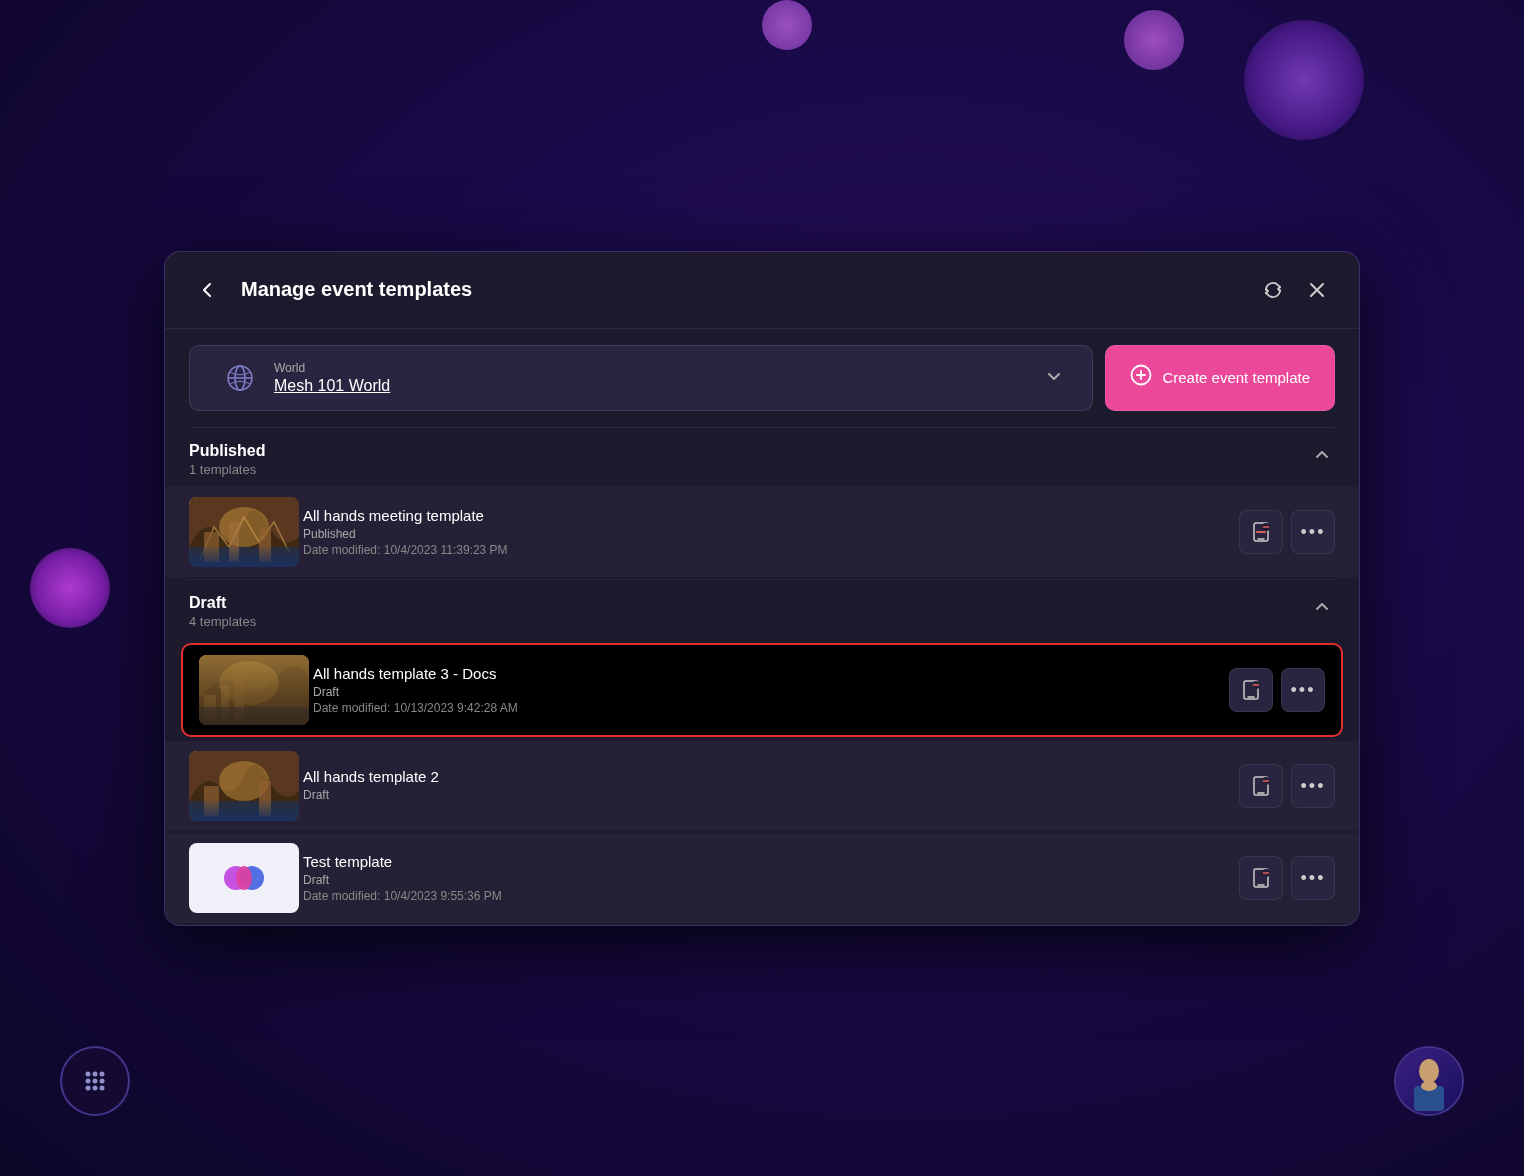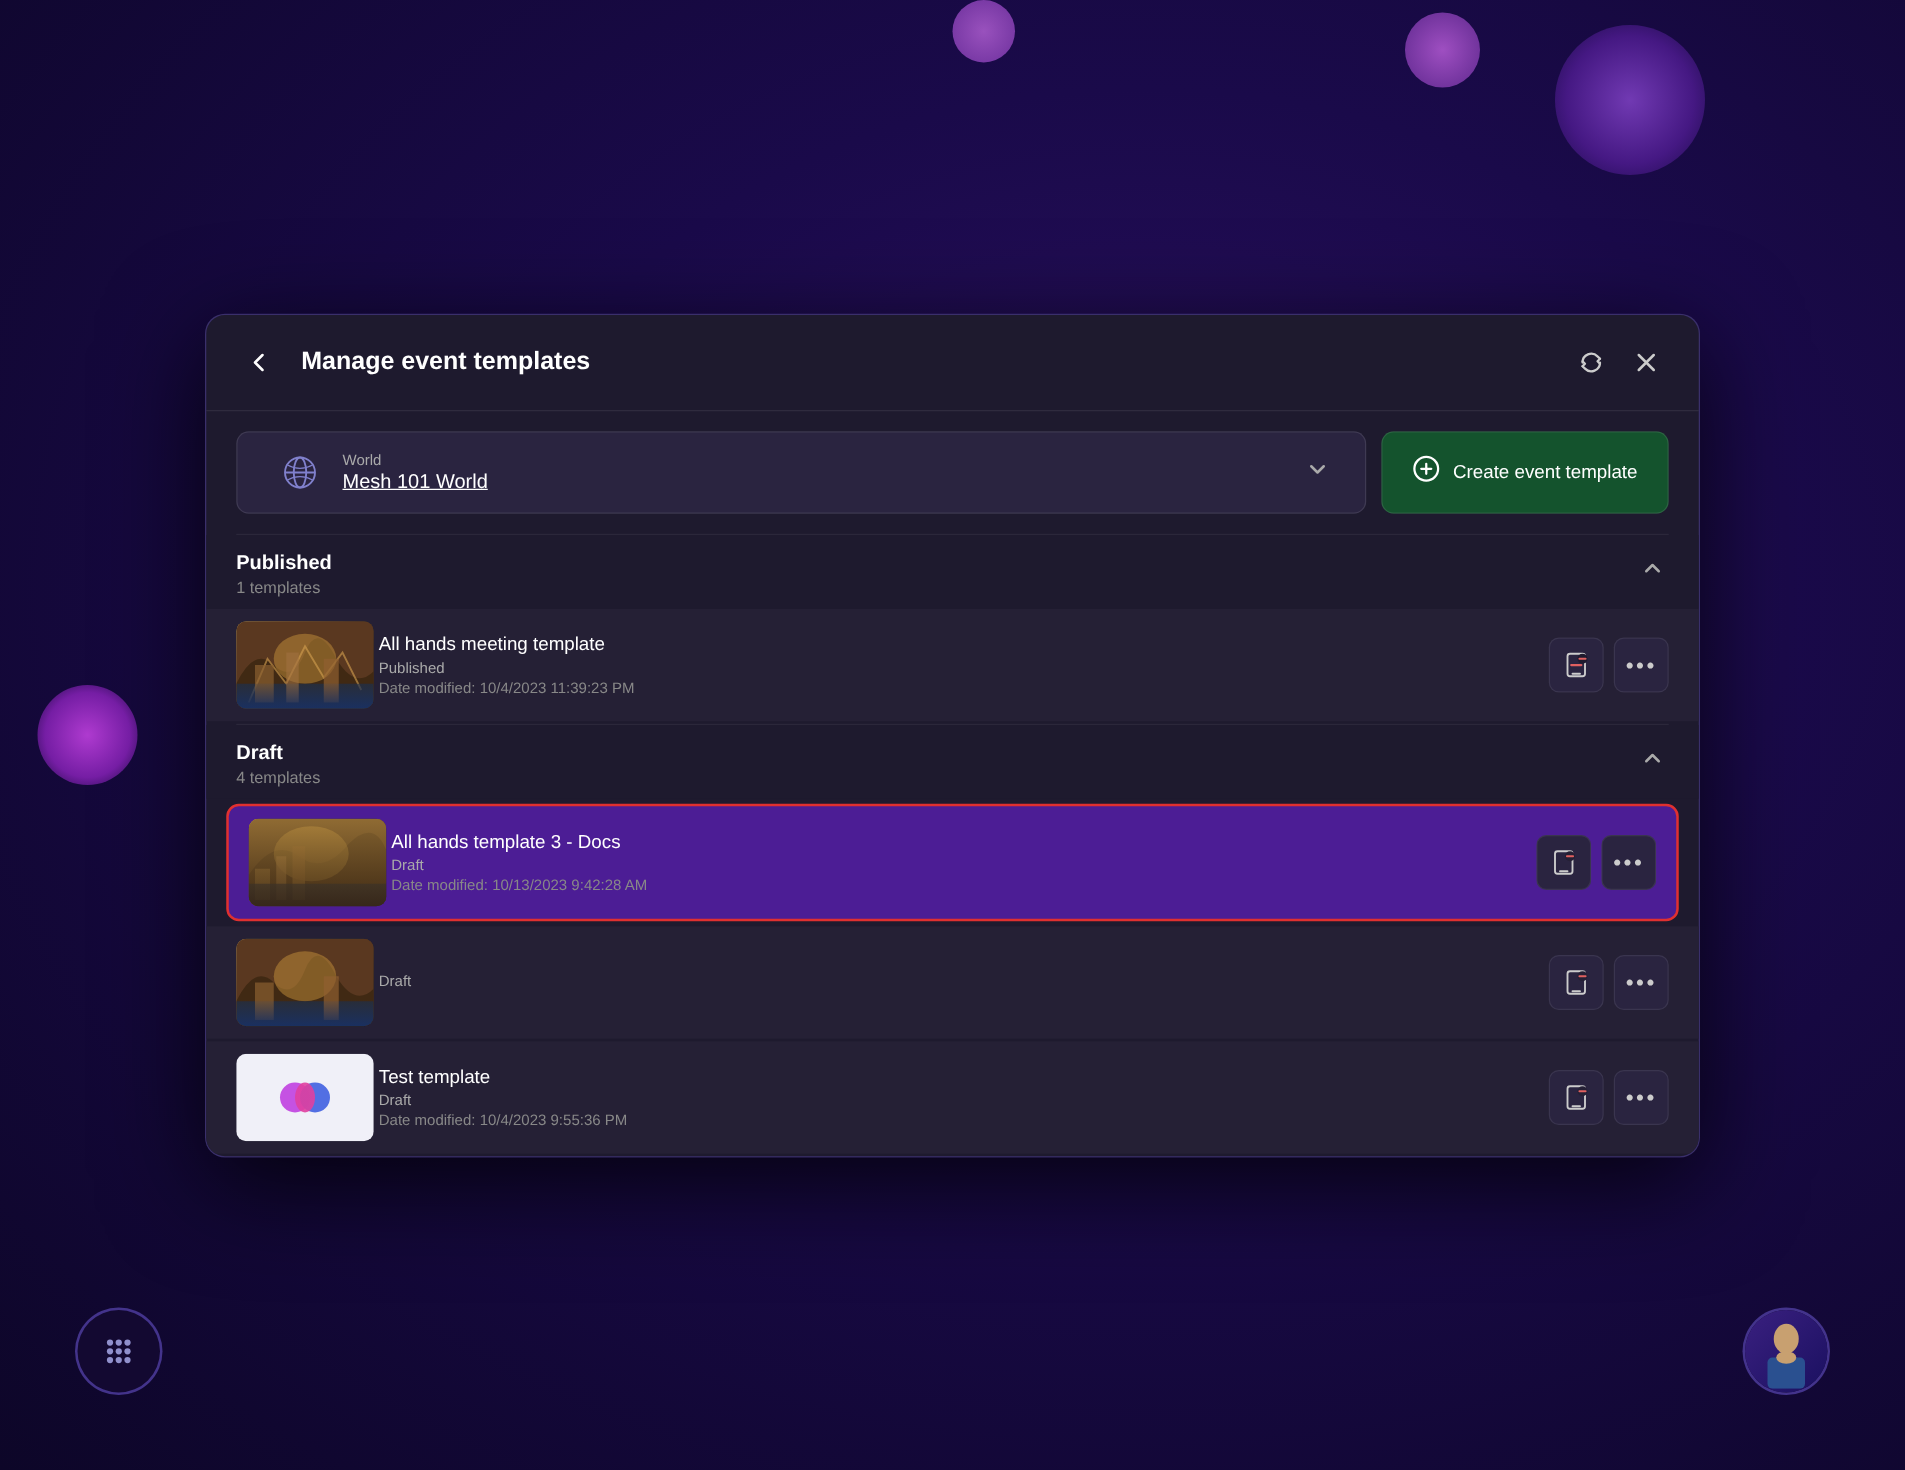--- a/index.html
+++ b/index.html
@@ -208,21 +208,21 @@
       font-weight: 500;
       text-decoration: underline;
     }
 
     .chevron-down {
       color: #aaaaaa;
       font-size: 16px;
     }
 
     .create-btn {
-      background: #14532d;
+      background: #ec4899;
       border-radius: 10px;
       padding: 12px 24px;
       display: flex;
       align-items: center;
       gap: 10px;
       cursor: pointer;
       border: 1px solid rgba(255,255,255,0.1);
       color: #ffffff;
       font-size: 15px;
       font-weight: 500;
@@ -268,21 +268,21 @@
       align-items: center;
       gap: 4px;
       padding: 10px 24px;
       background: #252035;
       margin: 0 0 2px 0;
       border-radius: 0;
       cursor: pointer;
     }
 
     .template-item.selected {
-      background: #4c1d95;
+      background: #000000;
       border: 2px solid #e03030;
       border-radius: 10px;
       margin: 4px 16px;
       padding: 10px 16px;
     }
 
     .template-thumbnail {
       width: 110px;
       height: 70px;
       border-radius: 8px;
@@ -580,20 +580,21 @@
           <rect width="110" height="70" fill="#5a3820"></rect>
           <path d="M0 50 Q15 20 30 35 Q45 50 55 25 Q65 0 80 30 Q95 55 110 40 L110 70 L0 70Z" fill="#3a2510" opacity="0.8"></path>
           <ellipse cx="55" cy="30" rx="25" ry="20" fill="#c4903a" opacity="0.5"></ellipse>
           <rect x="0" y="50" width="110" height="20" fill="#1a3050" opacity="0.6"></rect>
           <rect x="15" y="35" width="15" height="30" fill="#8a6030" opacity="0.7"></rect>
           <rect x="70" y="30" width="12" height="35" fill="#906030" opacity="0.7"></rect>
         </svg>
       </div>
     </div>
     <div class="template-info">
+      <div class="template-name">All hands template 2</div>
       <div class="template-status">Draft</div>
     </div>
     <div class="template-actions">
       <div class="action-btn">
         <svg width="22" height="22" viewBox="0 0 22 22" fill="none" xmlns="http://www.w3.org/2000/svg">
           <rect x="4" y="2" width="14" height="18" rx="2" stroke="#cccccc" stroke-width="1.5" fill="none"></rect>
           <line x1="8" y1="18" x2="14" y2="18" stroke="#cccccc" stroke-width="1.5" stroke-linecap="round"></line>
           <circle cx="16" cy="6" r="4" fill="#252035"></circle>
           <line x1="13.5" y1="6" x2="18.5" y2="6" stroke="#e06060" stroke-width="1.5" stroke-linecap="round"></line>
         </svg>

